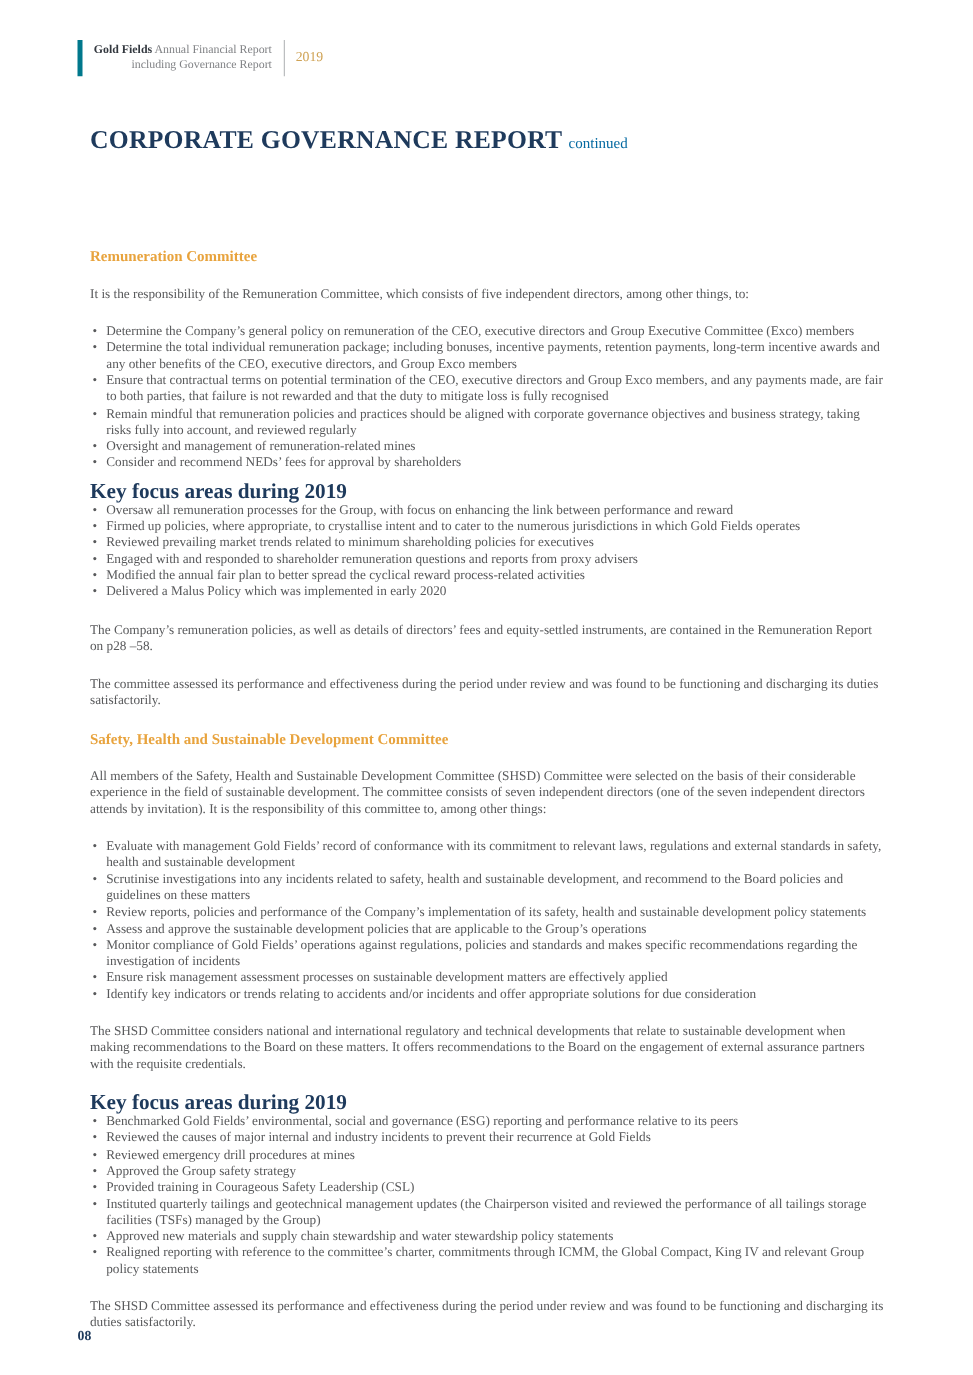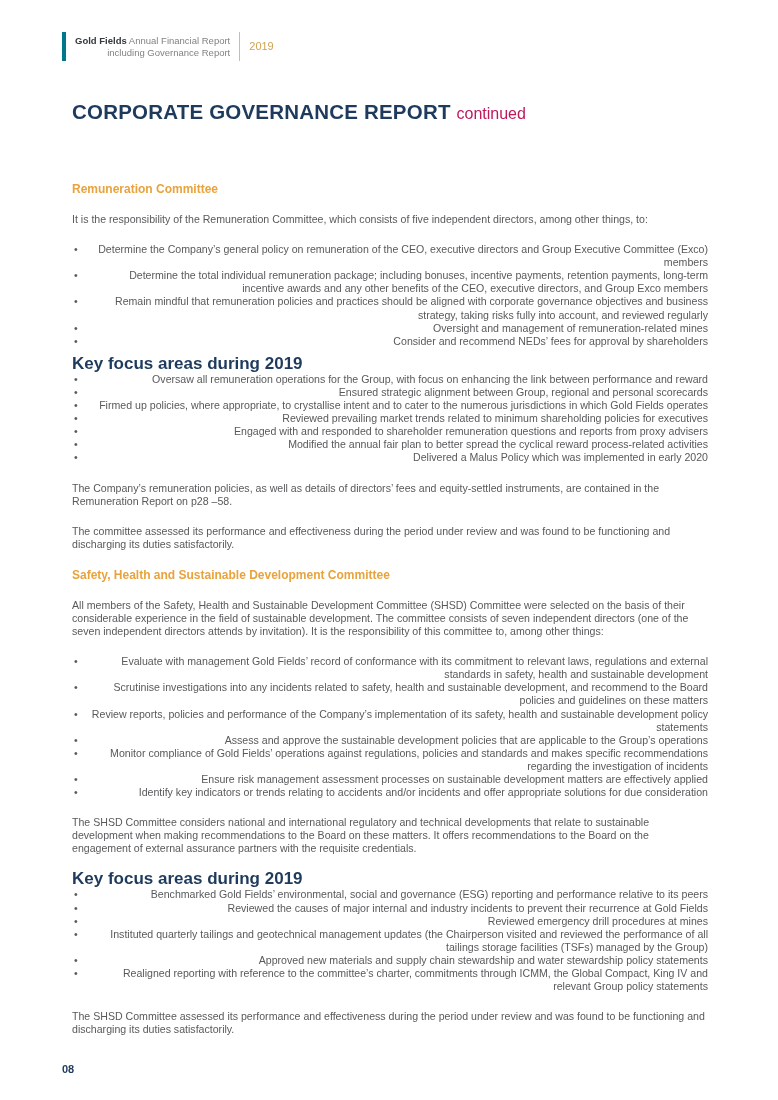--- a/index.html
+++ b/index.html
@@ -1,59 +1,59 @@
 <!DOCTYPE html>
 <html style="--gold: #E8A33D; --navy: #1E3A5C; --body-text: #58595B; --teal: #00788C; --year-gold: #CFA254;"><head>
 <meta charset="utf-8">
 <style>
   * { margin:0; padding:0; box-sizing:border-box; }
   html, body { background:#ffffff; }
   .page {
     width:778px; height:1100px;
     position:relative;
     background:#ffffff;
-    font-family:Liberation Sans, sans-serif;
+    font-family:Liberation Serif, serif;
     color:var(--body-text, #58595B);
     overflow:hidden;
   }
 
   
   .masthead { position:absolute; top:32px; left:62px; display:flex; align-items:center; }
   .brand-bar { width:4px; height:29px; background:var(--teal, #00788C); margin-right:9px; }
   .masthead-text { text-align:right; font-size:9.5px; line-height:11.5px; color:#808285; }
   .masthead-text .brand { font-weight:bold; color:#33383F; }
   .masthead-divider { width:1px; height:29px; background:#BCBEC0; margin:0 9px; }
   .year { font-size:11px; line-height:17px; color:var(--year-gold, #CFA254); }
 
   
   .title {
     position:absolute; top:100px; left:72px;
     font-size:20.5px; line-height:24px; font-weight:bold;
     color:var(--navy, #1E3A5C); letter-spacing:0.2px;
   }
-  .title .continued { font-size:16px; font-weight:normal; color:#be185d; letter-spacing:0;margin-top:41px; }
+  .title .continued { font-size:12px; font-weight:normal; color:#0369a1; letter-spacing:0;margin-top:41px; }
 
   
   .body {
     position:absolute; top:182px; left:72px; width:636px;
     font-size:10.6px; line-height:13.1px;
   }
   .heading-gold {
     font-size:12px; line-height:14px; font-weight:bold;
     color:var(--gold, #E8A33D);
     margin:11px 0 3px;
   }
-  .body > .heading-gold:first-child { margin-top:0; }
+  .body > .heading-gold:first-child { margin-top:16px; }
   .heading-navy {
     font-size:17px; line-height:13px; font-weight:bold;
     color:var(--navy, #1E3A5C);
     margin:9px 0 3px;
   }
   p.paragraph { margin:17px 0; }
-  ul.bullets { list-style:none; margin:0; padding:0;text-align:right; }
+  ul.bullets { list-style:none; margin:0; padding:0; }
   ul.bullets li { position:relative; padding-left:13px; }
   ul.bullets li::before { content:"\2022"; position:absolute; left:2px; }
 
   
   .pagenum {
     position:absolute; left:62px; bottom:25px;
     font-size:11px; font-weight:bold;
     color:var(--navy, #1E3A5C);
   }
 </style>
@@ -73,28 +73,28 @@
   </header>
 
   <h1 class="title"><span>CORPORATE GOVERNANCE REPORT</span> <span class="continued">continued</span></h1>
 
   <main class="body" id="report-body">
       <h2 class="heading-gold">Remuneration Committee</h2>
       <p class="paragraph">It is the responsibility of the Remuneration Committee, which consists of five independent directors, among other things, to:</p>
       <ul class="bullets">
         <li>Determine the Company’s general policy on remuneration of the CEO, executive directors and Group Executive Committee (Exco) members</li>
         <li>Determine the total individual remuneration package; including bonuses, incentive payments, retention payments, long-term incentive awards and any other benefits of the CEO, executive directors, and Group Exco members</li>
+        <li>Ensure that contractual terms on potential termination of the CEO, executive directors and Group Exco members, and any payments made, are fair to both parties, that failure is not rewarded and that the duty to mitigate loss is fully recognised</li>
         <li>Remain mindful that remuneration policies and practices should be aligned with corporate governance objectives and business strategy, taking risks fully into account, and reviewed regularly</li>
         <li>Oversight and management of remuneration-related mines</li>
         <li>Consider and recommend NEDs’ fees for approval by shareholders</li>
       </ul>
       <h2 class="heading-navy">Key focus areas during 2019</h2>
       <ul class="bullets">
-        <li>Oversaw all remuneration operations for the Group, with focus on enhancing the link between performance and reward</li>
-        <li>Ensured strategic alignment between Group, regional and personal scorecards</li>
+        <li>Oversaw all remuneration processes for the Group, with focus on enhancing the link between performance and reward</li>
         <li>Firmed up policies, where appropriate, to crystallise intent and to cater to the numerous jurisdictions in which Gold Fields operates</li>
         <li>Reviewed prevailing market trends related to minimum shareholding policies for executives</li>
         <li>Engaged with and responded to shareholder remuneration questions and reports from proxy advisers</li>
         <li>Modified the annual fair plan to better spread the cyclical reward process-related activities</li>
         <li>Delivered a Malus Policy which was implemented in early 2020</li>
       </ul>
       <p class="paragraph">The Company’s remuneration policies, as well as details of directors’ fees and equity-settled instruments, are contained in the Remuneration Report on p28 –58.</p>
       <p class="paragraph">The committee assessed its performance and effectiveness during the period under review and was found to be functioning and discharging its duties satisfactorily.</p>
       <h2 class="heading-gold">Safety, Health and Sustainable Development Committee</h2>
       <p class="paragraph">All members of the Safety, Health and Sustainable Development Committee (SHSD) Committee were selected on the basis of their considerable experience in the field of sustainable development. The committee consists of seven independent directors (one of the seven independent directors attends by invitation). It is the responsibility of this committee to, among other things:</p>
@@ -106,20 +106,22 @@
         <li>Monitor compliance of Gold Fields’ operations against regulations, policies and standards and makes specific recommendations regarding the investigation of incidents</li>
         <li>Ensure risk management assessment processes on sustainable development matters are effectively applied</li>
         <li>Identify key indicators or trends relating to accidents and/or incidents and offer appropriate solutions for due consideration</li>
       </ul>
       <p class="paragraph">The SHSD Committee considers national and international regulatory and technical developments that relate to sustainable development when making recommendations to the Board on these matters. It offers recommendations to the Board on the engagement of external assurance partners with the requisite credentials.</p>
       <h2 class="heading-navy">Key focus areas during 2019</h2>
       <ul class="bullets">
         <li>Benchmarked Gold Fields’ environmental, social and governance (ESG) reporting and performance relative to its peers</li>
         <li>Reviewed the causes of major internal and industry incidents to prevent their recurrence at Gold Fields</li>
         <li>Reviewed emergency drill procedures at mines</li>
+        <li>Approved the Group safety strategy</li>
+        <li>Provided training in Courageous Safety Leadership (CSL)</li>
         <li>Instituted quarterly tailings and geotechnical management updates (the Chairperson visited and reviewed the performance of all tailings storage facilities (TSFs) managed by the Group)</li>
         <li>Approved new materials and supply chain stewardship and water stewardship policy statements</li>
         <li>Realigned reporting with reference to the committee’s charter, commitments through ICMM, the Global Compact, King IV and relevant Group policy statements</li>
       </ul>
       <p class="paragraph">The SHSD Committee assessed its performance and effectiveness during the period under review and was found to be functioning and discharging its duties satisfactorily.</p>
     </main>
 
   <footer class="pagenum">08</footer>
 
 </div>

